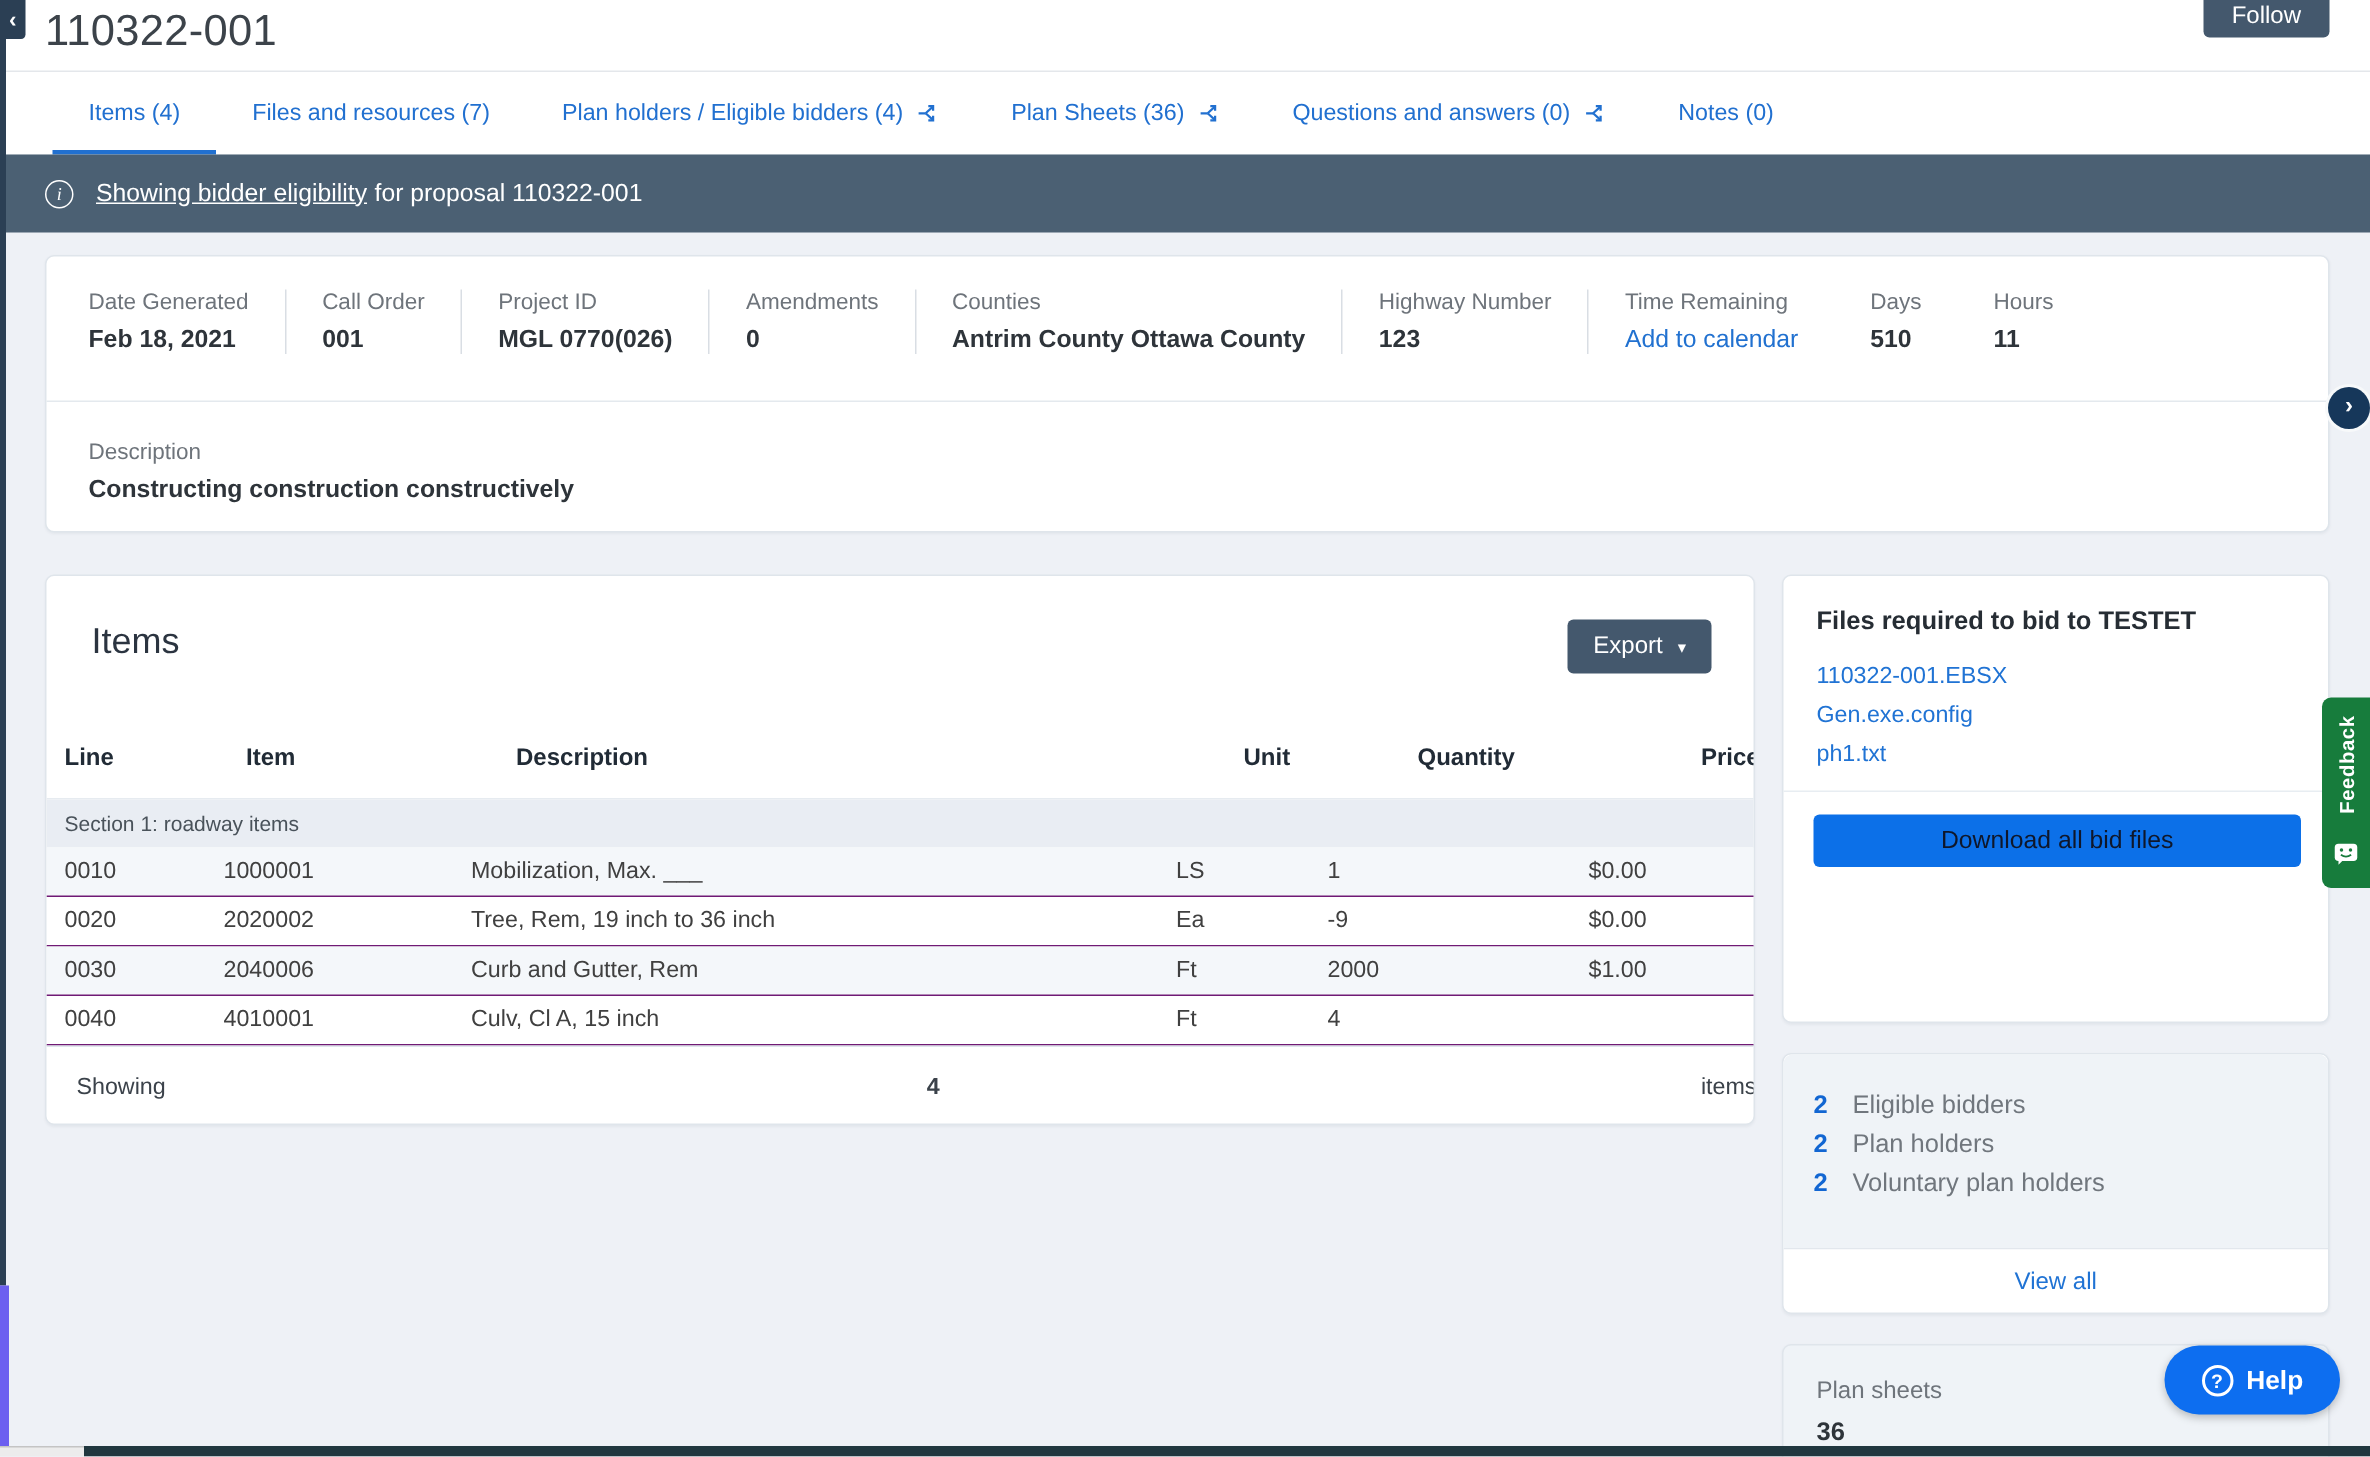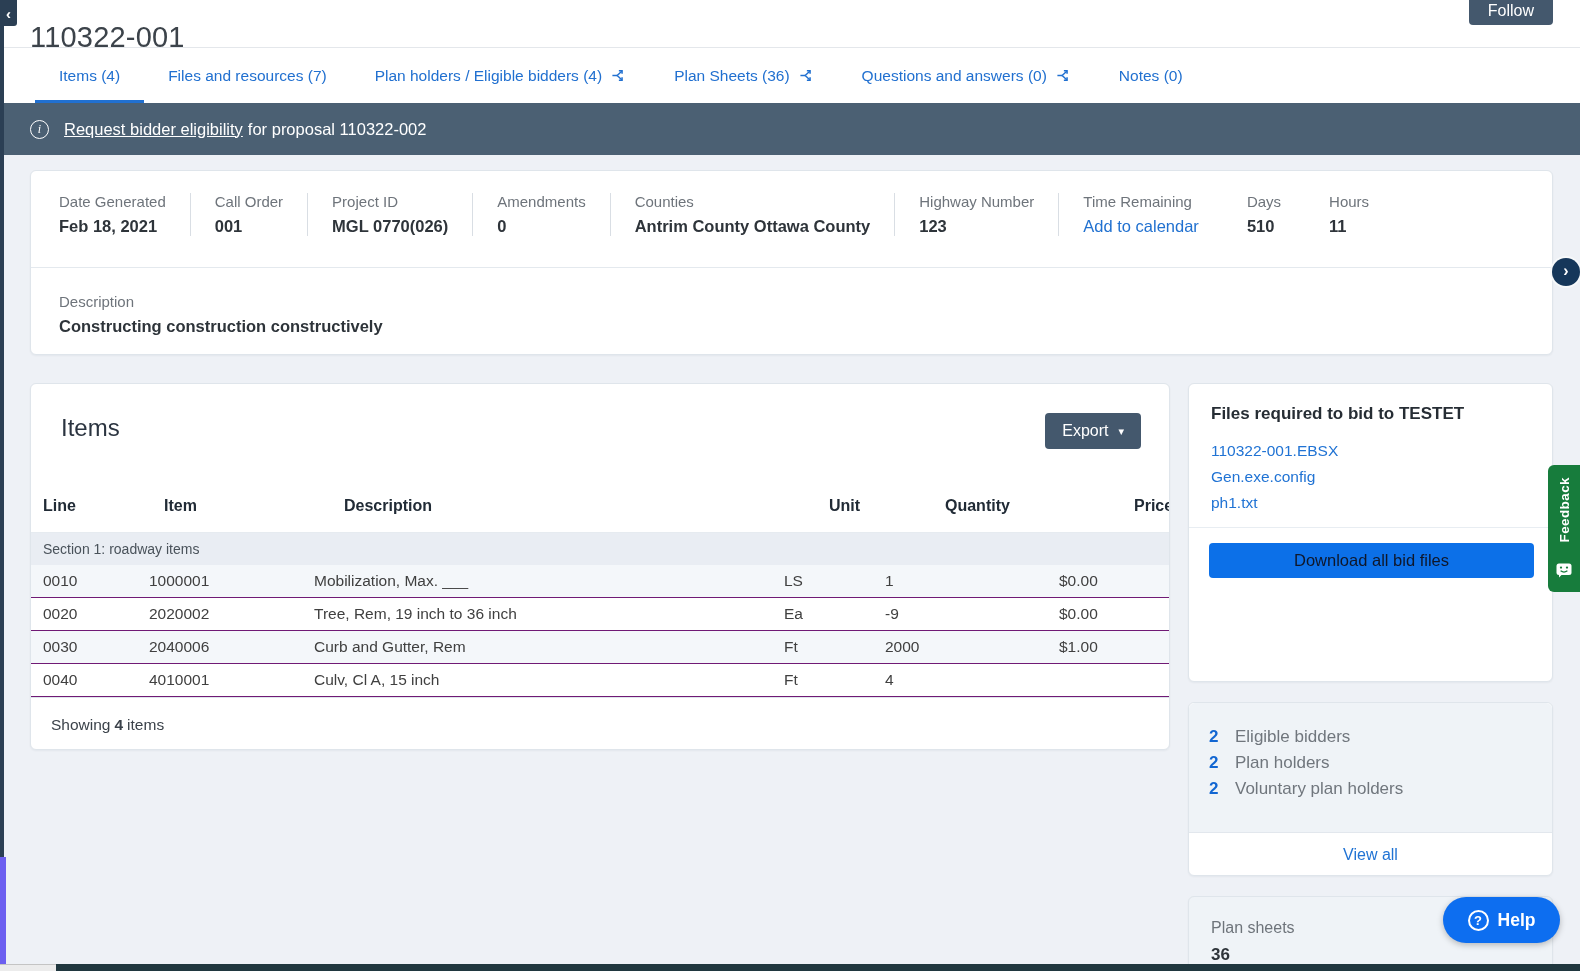--- a/index.html
+++ b/index.html
@@ -20,21 +20,21 @@
     border-radius:0 0 3px 0; cursor:pointer;
   }
 
   
   .bottom-bar-light { position:absolute; left:0; top:964px; width:56px; height:7px; background:#ececec; border-top:1px solid #c4c4c4; z-index:60; }
   .bottom-bar-dark  { position:absolute; left:56px; top:964px; width:1524px; height:7px; background:#20373f; z-index:60; }
 
   
   .header { position:absolute; left:0; top:0; width:1580px; height:103px; background:#fff; }
   .page-title {
-    position:absolute; left:30px; top:16px; font-size:29px; color:#3c434a; letter-spacing:.2px; line-height:42px;
+    position:absolute; left:30px; top:0; font-size:29px; color:#3c434a; letter-spacing:.2px; line-height:42px;
   }
   .follow-btn {
     position:absolute; right:27px; top:-12px; height:37px; padding:0 19px;
     background:#44586d; color:#fff; font-size:16px; border:none; border-radius:4px;
     display:flex; align-items:flex-end; padding-bottom:5px; cursor:pointer; font-family:inherit;
   }
   .header-divider { position:absolute; left:0; top:47px; width:1580px; height:1px; background:#e4e7eb; }
   .tabbar { position:absolute; left:0; top:48px; width:1580px; height:55px; display:flex; align-items:stretch; padding-left:35px; }
   .tab {
     display:flex; align-items:center; padding:0 24px; gap:9px;
@@ -84,21 +84,21 @@
     display:flex; align-items:center; gap:10px; cursor:pointer; font-family:inherit;
   }
   .export-caret { font-size:11px; }
   .items-table { position:absolute; left:0; top:95px; width:1140px; }
   .tgrid { display:grid; grid-template-columns:118px 165px 470px 101px 174px 112px; align-items:center; }
   .thead { height:54px; font-weight:bold; font-size:16px; color:#212b36; border-bottom:1px solid #e6ebf0;gap:15px; }
   .tgrid > div:first-child { padding-left:12px; }
   .section-row { height:32px; background:#e9edf3; font-size:14px; color:#49525a; display:flex; align-items:center; padding-left:12px; }
   .trow { height:33px; font-size:15.5px; color:#404040; border-bottom:1px solid #701a75; }
   .trow:nth-child(odd) { background:#f4f7fa; }
-  .items-footer { position:absolute; left:0; top:313px; width:1140px; height:54px; border-top:1px solid #dfe5ec; display:flex; align-items:center; padding-left:20px; font-size:15.5px; color:#3b424a; }
+  .items-footer { position:absolute; left:0; top:313px; width:1140px; height:54px; border-top:1px solid #dfe5ec; display:flex; align-items:center; padding-left:20px; font-size:15.5px; color:#3b424a;justify-content:space-between; }
   .items-footer b { margin:0 4px; }
 
   
   .files-card { left:1188px; top:383px; width:365px; height:299px; }
   .card-gray-head { background:#eff3f7; border-bottom:1px solid #e2e7ed; border-radius:6px 6px 0 0; padding:20px 22px; }
   .card-gray-head .field-label { margin-bottom:8px; font-size:16px; }
   .card-count { font-size:17px; font-weight:bold; color:#2e343a; }
   .files-body { padding:20px 22px 0; height:143px; }
   .files-req-heading { font-size:17px; font-weight:bold; color:#262d34; }
   .file-links { list-style:none; margin-top:14px; }
@@ -199,22 +199,22 @@
         </span>
       </div>
     <div class="tab">
         <span>Notes (0)</span>
       </div>
   </div>
 </div>
 
 <div class="notice-bar">
   <span class="info-icon">i</span>
-  <a class="notice-link">Request bidder eligibility</a>
-  <span class="notice-rest">for proposal 110322-002</span>
+  <a class="notice-link">Showing bidder eligibility</a>
+  <span class="notice-rest">for proposal 110322-001</span>
 </div>
 
 <div class="card summary-card">
   <div class="summary-fields">
     <div class="field">
       <div class="field-label">Date Generated</div>
       <div class="field-value">Feb 18, 2021</div>
     </div>
     <div class="field">
       <div class="field-label">Call Order</div>

